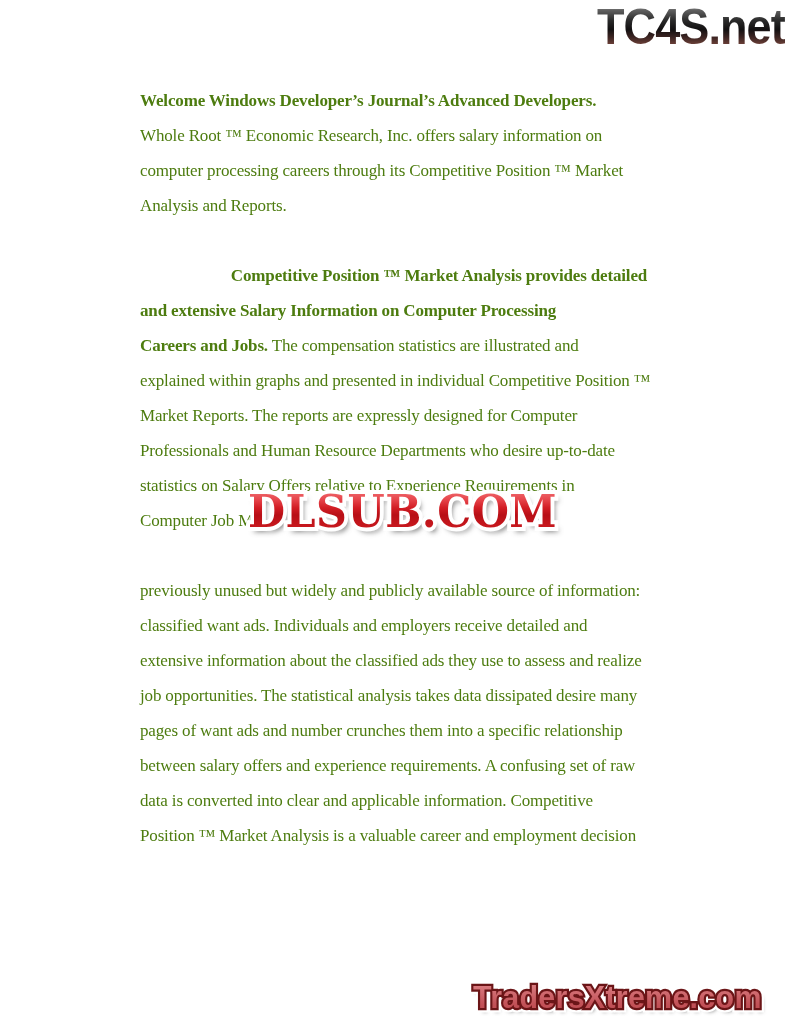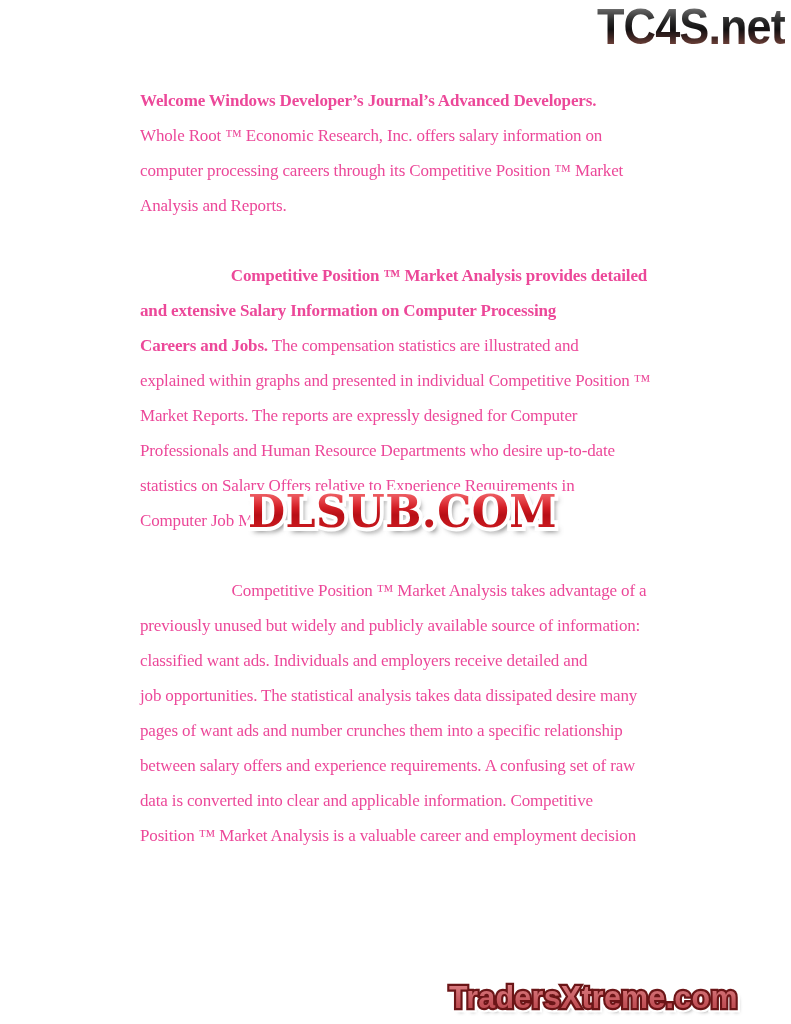--- a/index.html
+++ b/index.html
@@ -94,21 +94,21 @@
       #f07377 0%, #e8484e 22%, #d21d24 42%,
       #b80f16 58%, #c4161c 78%, #cf2026 100%);
     -webkit-background-clip: text;
     background-clip: text;
     -webkit-text-fill-color: transparent;
     color: #c4161c;
   }
 
   
   .wm-traders {
-    left: 449px;
+    left: 473px;
     top: 981px;
     width: 305px;
     height: 36px;
     font-family: "Liberation Sans", sans-serif;
     font-weight: bold;
     font-size: 32px;
     line-height: 33px;
     letter-spacing: 0.3px;
   }
   .wm-traders .layer { transform: scaleX(0.95); }
@@ -132,41 +132,41 @@
 </style>
 </head>
 <body>
 
 <div class="page">
 
   <div class="logo">
     <span class="logo-text">TC4S.net</span>
   </div>
 
-  <div class="textblock" style="color: #ec4899;">
+  <div class="textblock" style="color: #4d7c0f;">
       <div class="para">
         <div class="line"><span class="b">Welcome Windows Developer’s Journal’s Advanced Developers.</span></div>
         <div class="line"><span>Whole Root ™ Economic Research, Inc. offers salary information on</span></div>
         <div class="line"><span>computer processing careers through its Competitive Position ™ Market</span></div>
         <div class="line"><span>Analysis and Reports.</span></div>
       </div>
       <div class="para">
         <div class="line indent"><span class="b">Competitive Position ™ Market Analysis provides detailed</span></div>
         <div class="line"><span class="b">and extensive Salary Information on Computer Processing</span></div>
         <div class="line"><span class="b">Careers and Jobs.</span><span> The compensation statistics are illustrated and</span></div>
         <div class="line"><span>explained within graphs and presented in individual Competitive Position ™</span></div>
         <div class="line"><span>Market Reports. The reports are expressly designed for Computer</span></div>
         <div class="line"><span>Professionals and Human Resource Departments who desire up-to-date</span></div>
         <div class="line"><span>statistics on Salary Offers relative to Experience Requirements in</span></div>
         <div class="line"><span>Computer Job M</span></div>
       </div>
       <div class="para">
-        <div class="line indent"><span>Competitive Position ™ Market Analysis takes advantage of a</span></div>
         <div class="line"><span>previously unused but widely and publicly available source of information:</span></div>
         <div class="line"><span>classified want ads. Individuals and employers receive detailed and</span></div>
+        <div class="line"><span>extensive information about the classified ads they use to assess and realize</span></div>
         <div class="line"><span>job opportunities. The statistical analysis takes data dissipated desire many</span></div>
         <div class="line"><span>pages of want ads and number crunches them into a specific relationship</span></div>
         <div class="line"><span>between salary offers and experience requirements. A confusing set of raw</span></div>
         <div class="line"><span>data is converted into clear and applicable information. Competitive</span></div>
         <div class="line"><span>Position ™ Market Analysis is a valuable career and employment decision</span></div>
       </div>
     </div>
 
   <div class="wm wm-dlsub">
     <span class="layer dl-back">DLSUB.COM</span>

